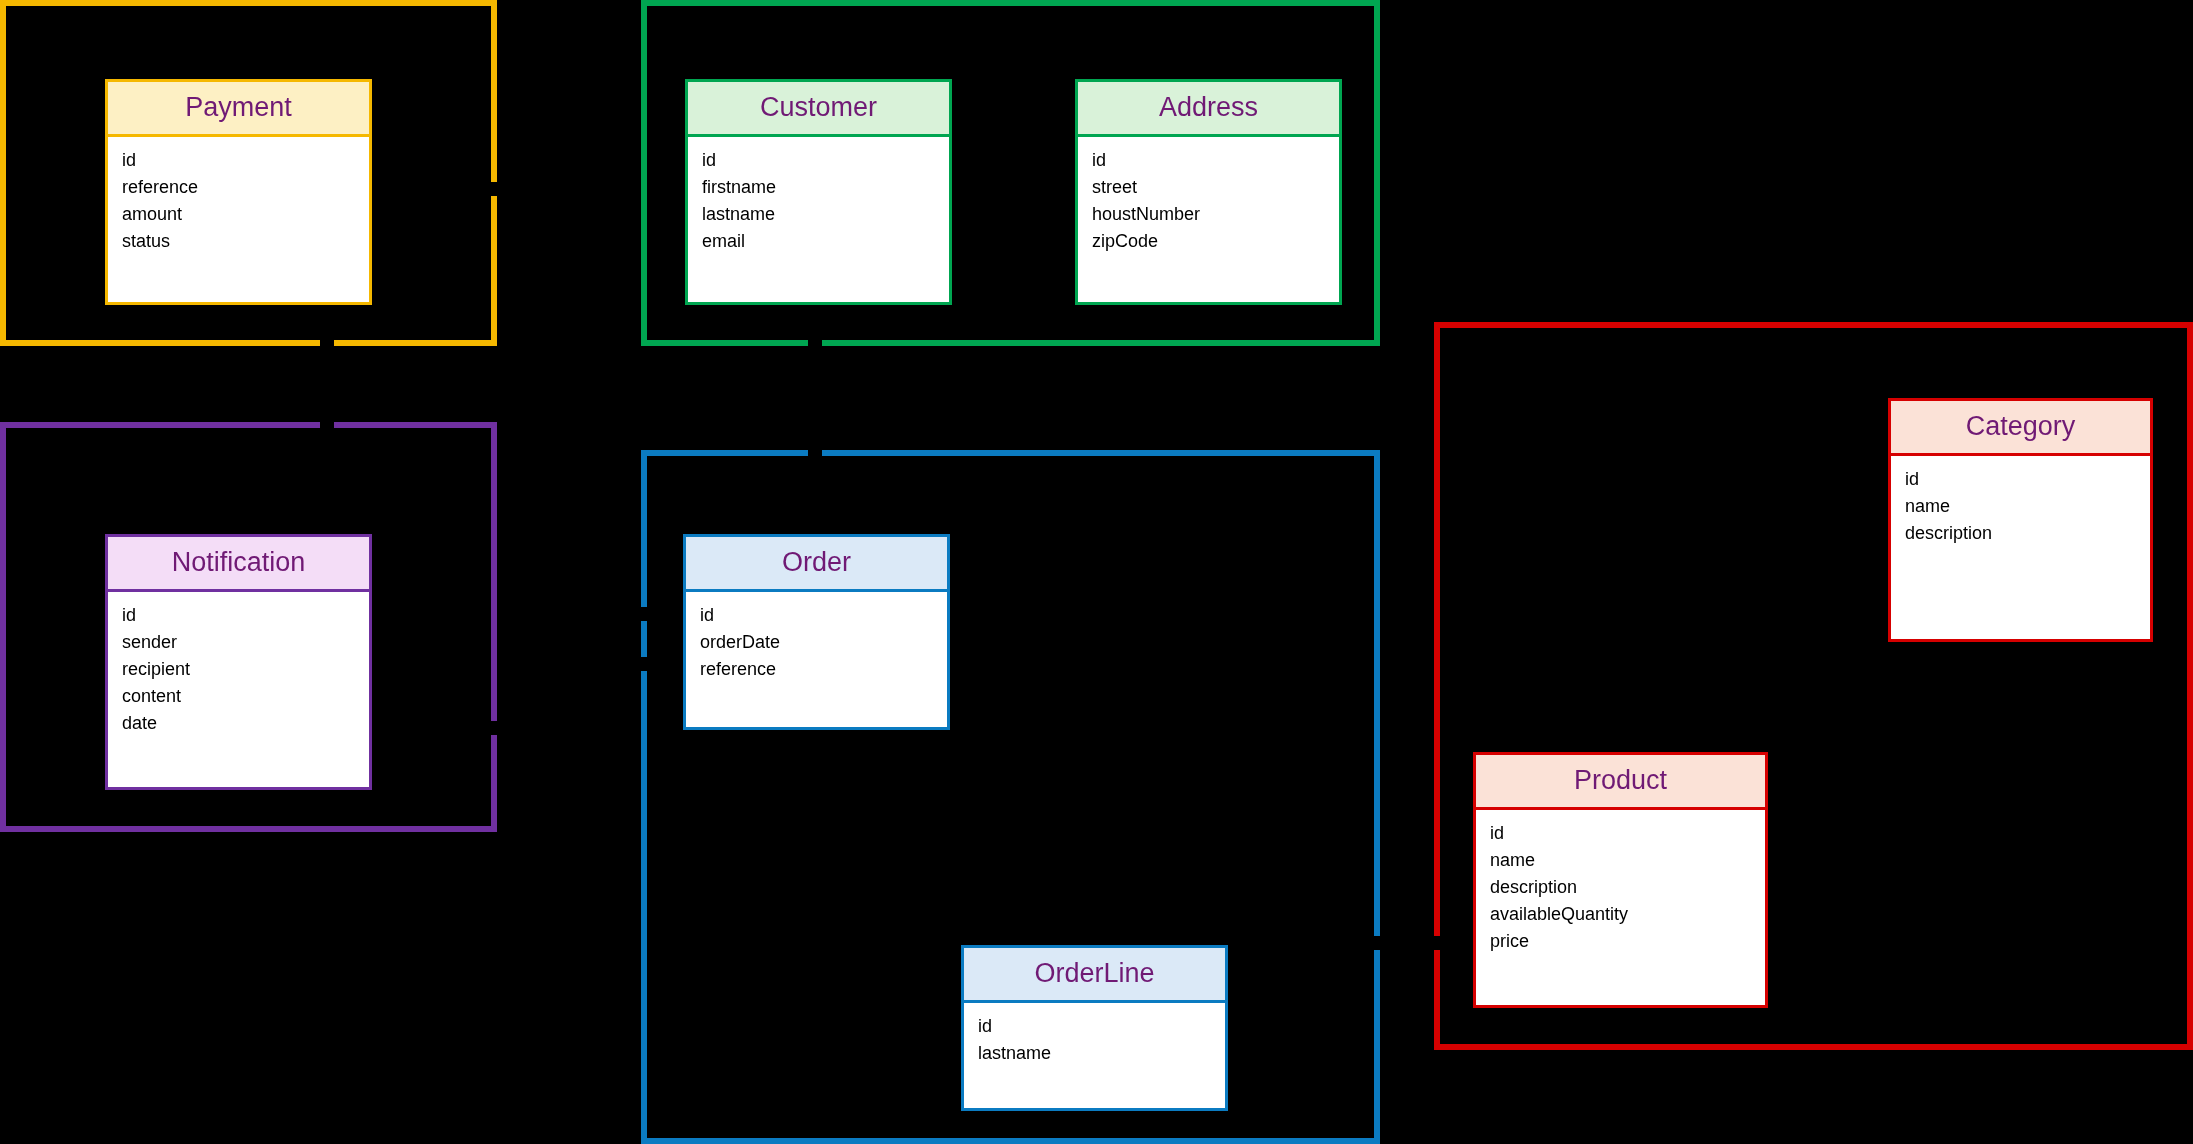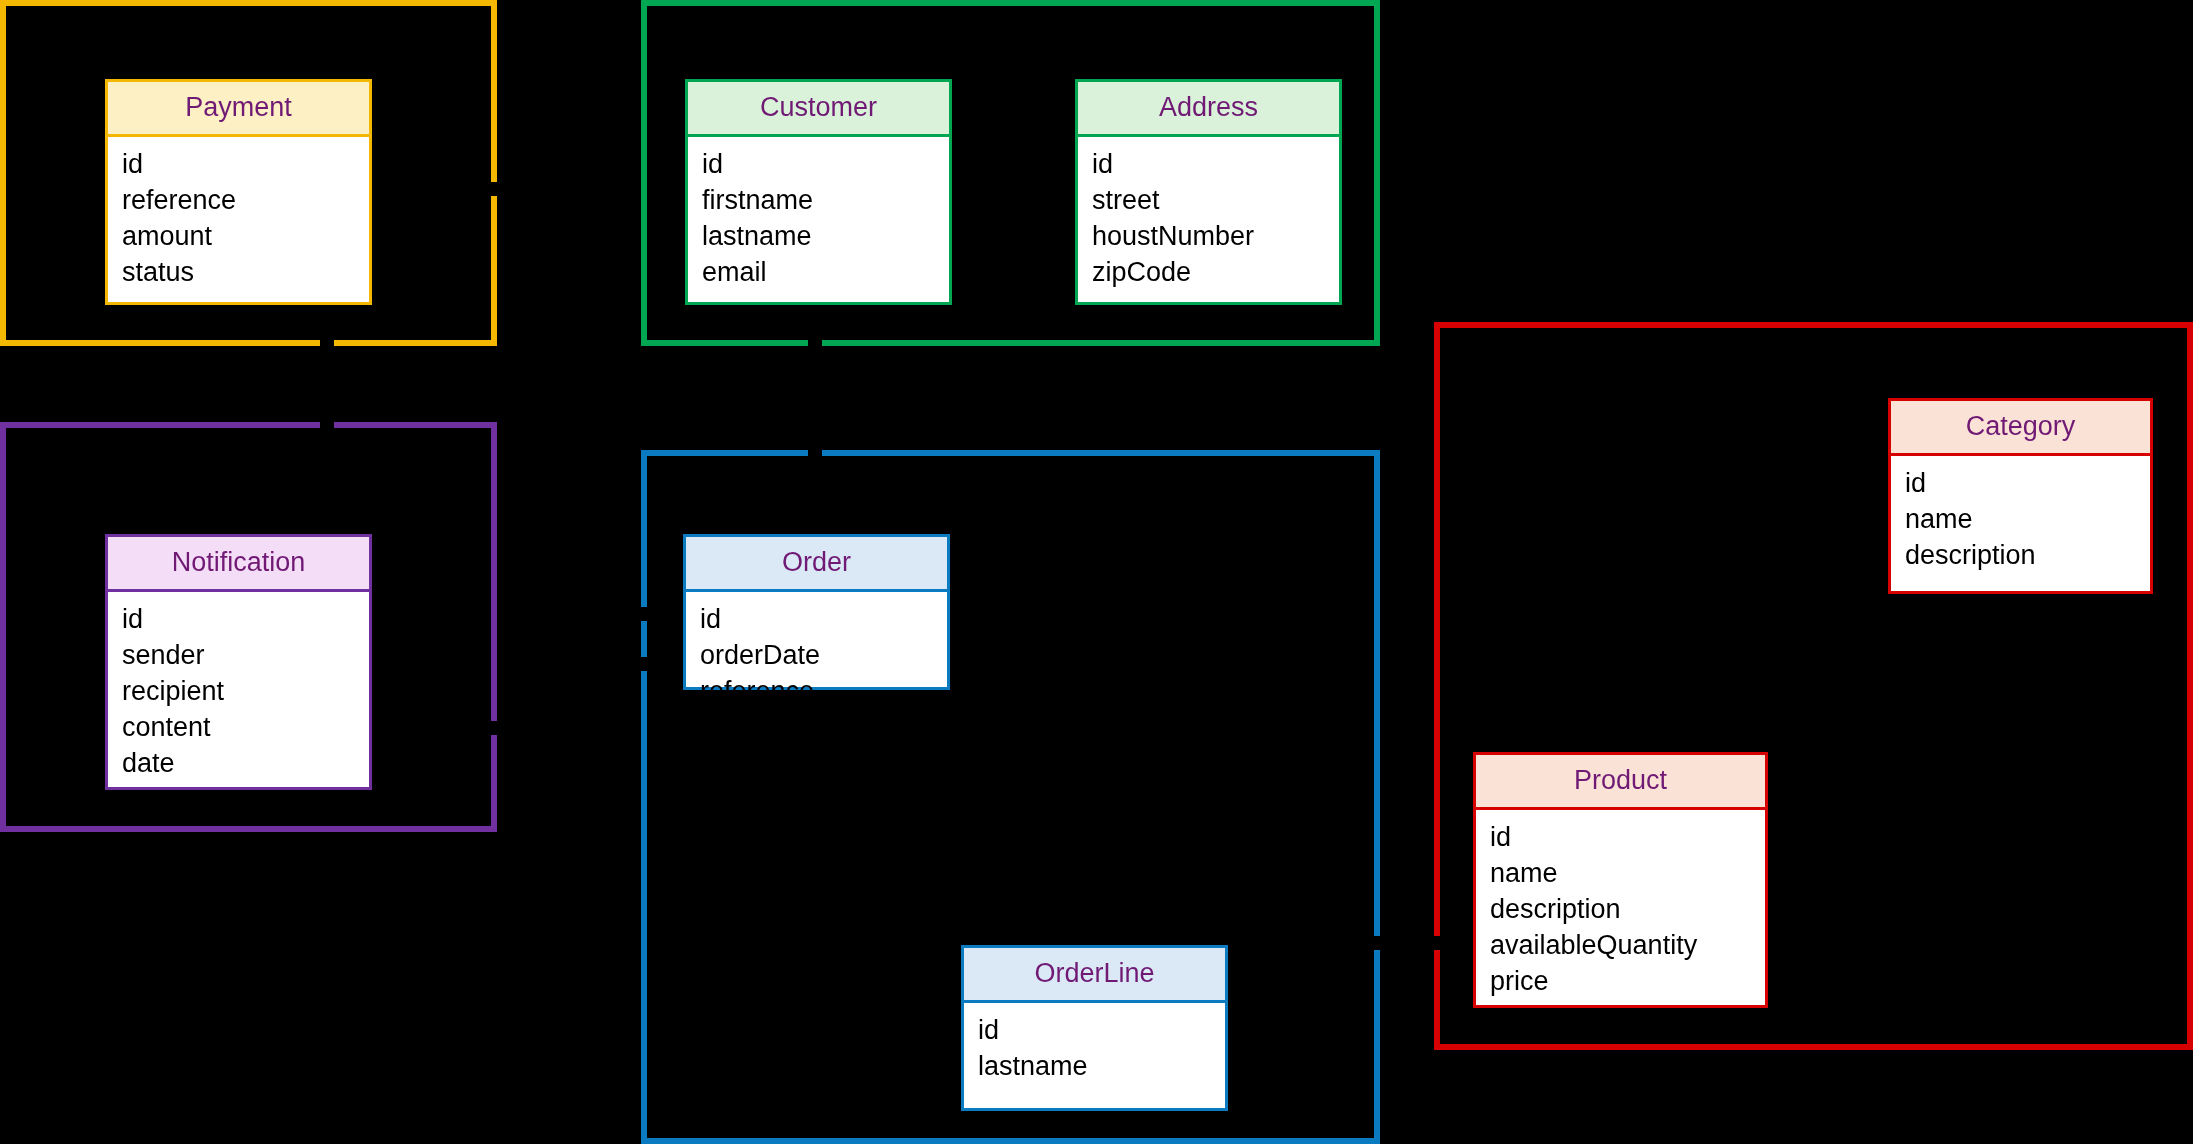--- a/index.html
+++ b/index.html
@@ -48,21 +48,21 @@
     border-bottom-style: solid;
     border-bottom-width: 3px;
     white-space: nowrap;
     overflow: hidden;
   }
   .entity-fields {
     box-sizing: border-box;
     padding: 10px 0 10px 14px;
   }
   .field {
-    font-size: 27px;
+    font-size: 18px;
     line-height: 1;
     color: #000000;
     padding: 4px 0 5px 0;
     white-space: nowrap;
   }
 
   
   .ctx-payment   { border: 6px solid #f5b800; }
   .e-payment     { border-color: #f5b800; }
   .e-payment .entity-title { background: #fdf0c4; border-bottom-color: #f5b800; }
@@ -130,38 +130,38 @@
         <div class="field">recipient</div>
         <div class="field">content</div>
         <div class="field">date</div>
       </div>
     </div>
     <div class="ctx ctx-order" title="order-context" style="left: 641px; top: 450px; width: 739px; height: 694px;"></div>
     <div class="notch" style="left: 641px; top: 607px; width: 12px; height: 14px;"></div>
     <div class="notch" style="left: 641px; top: 657px; width: 12px; height: 14px;"></div>
     <div class="notch" style="left: 808px; top: 450px; width: 14px; height: 12px;"></div>
     <div class="notch" style="left: 1368px; top: 936px; width: 12px; height: 14px;"></div>
-    <div class="entity e-order" style="left: 683px; top: 534px; width: 267px; height: 156px;">
+    <div class="entity e-order" style="left: 683px; top: 534px; width: 267px; height: 196px;">
       <div class="entity-title">Order</div>
       <div class="entity-fields">
         <div class="field">id</div>
         <div class="field">orderDate</div>
         <div class="field">reference</div>
       </div>
     </div>
     <div class="entity e-order" style="left: 961px; top: 945px; width: 267px; height: 166px;">
       <div class="entity-title">OrderLine</div>
       <div class="entity-fields">
         <div class="field">id</div>
         <div class="field">lastname</div>
       </div>
     </div>
     <div class="ctx ctx-product" title="product-context" style="left: 1434px; top: 322px; width: 759px; height: 728px;"></div>
     <div class="notch" style="left: 1434px; top: 936px; width: 12px; height: 14px;"></div>
-    <div class="entity e-product" style="left: 1888px; top: 398px; width: 265px; height: 196px;">
+    <div class="entity e-product" style="left: 1888px; top: 398px; width: 265px; height: 244px;">
       <div class="entity-title">Category</div>
       <div class="entity-fields">
         <div class="field">id</div>
         <div class="field">name</div>
         <div class="field">description</div>
       </div>
     </div>
     <div class="entity e-product" style="left: 1473px; top: 752px; width: 295px; height: 256px;">
       <div class="entity-title">Product</div>
       <div class="entity-fields">

